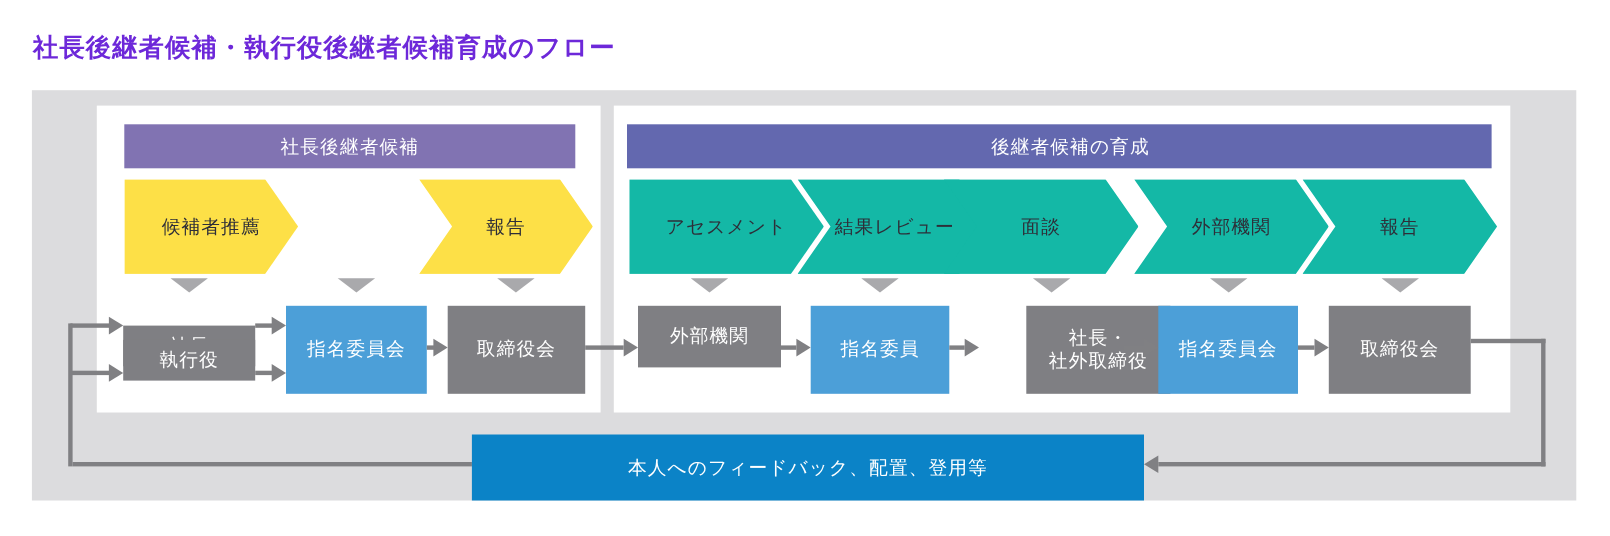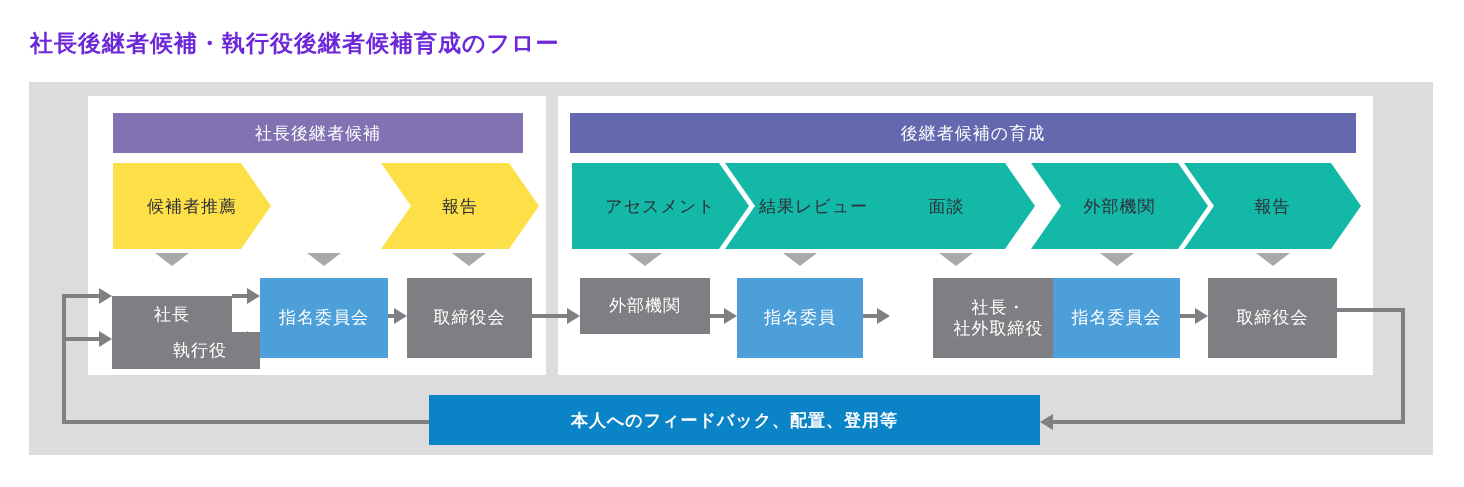--- a/index.html
+++ b/index.html
@@ -37,22 +37,22 @@
   .box{
     position:absolute;display:flex;align-items:center;justify-content:center;text-align:center;
     color:#ffffff;font-size:17px;letter-spacing:1px;line-height:1.25;white-space:pre-line;
   }
   .gray{background:#7f7f83;}
   .blue{background:#4c9fd8;}
   .line{position:absolute;background:#808083;}
   .ah-r{position:absolute;width:0;height:0;border-top:8px solid transparent;border-bottom:8px solid transparent;border-left:13px solid #808083;}
   .ah-l{position:absolute;width:0;height:0;border-top:8px solid transparent;border-bottom:8px solid transparent;border-right:13px solid #808083;}
   .feedback{
-    position:absolute;left:429px;top:395px;width:611px;height:50px;background:#0b83c7;
-    display:flex;align-items:center;justify-content:center;color:#ffffff;font-size:17px;letter-spacing:1px;font-weight:bold;
+    position:absolute;left:429px;top:395px;width:611px;height:60px;background:#0b83c7;
+    display:flex;align-items:center;justify-content:center;color:#ffffff;font-size:17px;letter-spacing:1px;
   }
 </style>
 </head>
 <body>
 
 <div class="canvas">
 
   <h1 class="title">社長後継者候補・執行役後継者候補育成のフロー</h1>
 
   <div class="stage"></div>
@@ -74,21 +74,21 @@
   <div class="marker" style="left:155px;"></div>
   <div class="marker" style="left:307px;"></div>
   <div class="marker" style="left:452px;"></div>
   <div class="marker" style="left:628px;"></div>
   <div class="marker" style="left:783px;"></div>
   <div class="marker" style="left:939px;"></div>
   <div class="marker" style="left:1100px;"></div>
   <div class="marker" style="left:1256px;"></div>
 
   <div class="box gray" style="left:112px;top:296px;width:120px;height:37px;">社長</div>
-  <div class="box gray" style="left:112px;top:332px;width:120px;height:37px;padding-left:28px;">執行役</div>
+  <div class="box gray" style="left:112px;top:309px;width:120px;height:37px;">執行役</div>
   <div class="box blue" style="left:260px;top:278px;width:128px;height:80px;">指名委員会</div>
   <div class="box gray" style="left:407px;top:278px;width:125px;height:80px;">取締役会</div>
 
   <div class="box gray" style="left:580px;top:278px;width:130px;height:56px;">外部機関</div>
   <div class="box blue" style="left:737px;top:278px;width:126px;height:80px;">指名委員</div>
   <div class="box gray" style="left:890px;top:278px;width:131px;height:80px;margin-left:43px;">社長・
 社外取締役</div>
   <div class="box blue" style="left:1053px;top:278px;width:127px;height:80px;">指名委員会</div>
   <div class="box gray" style="left:1208px;top:278px;width:129px;height:80px;">取締役会</div>
 

